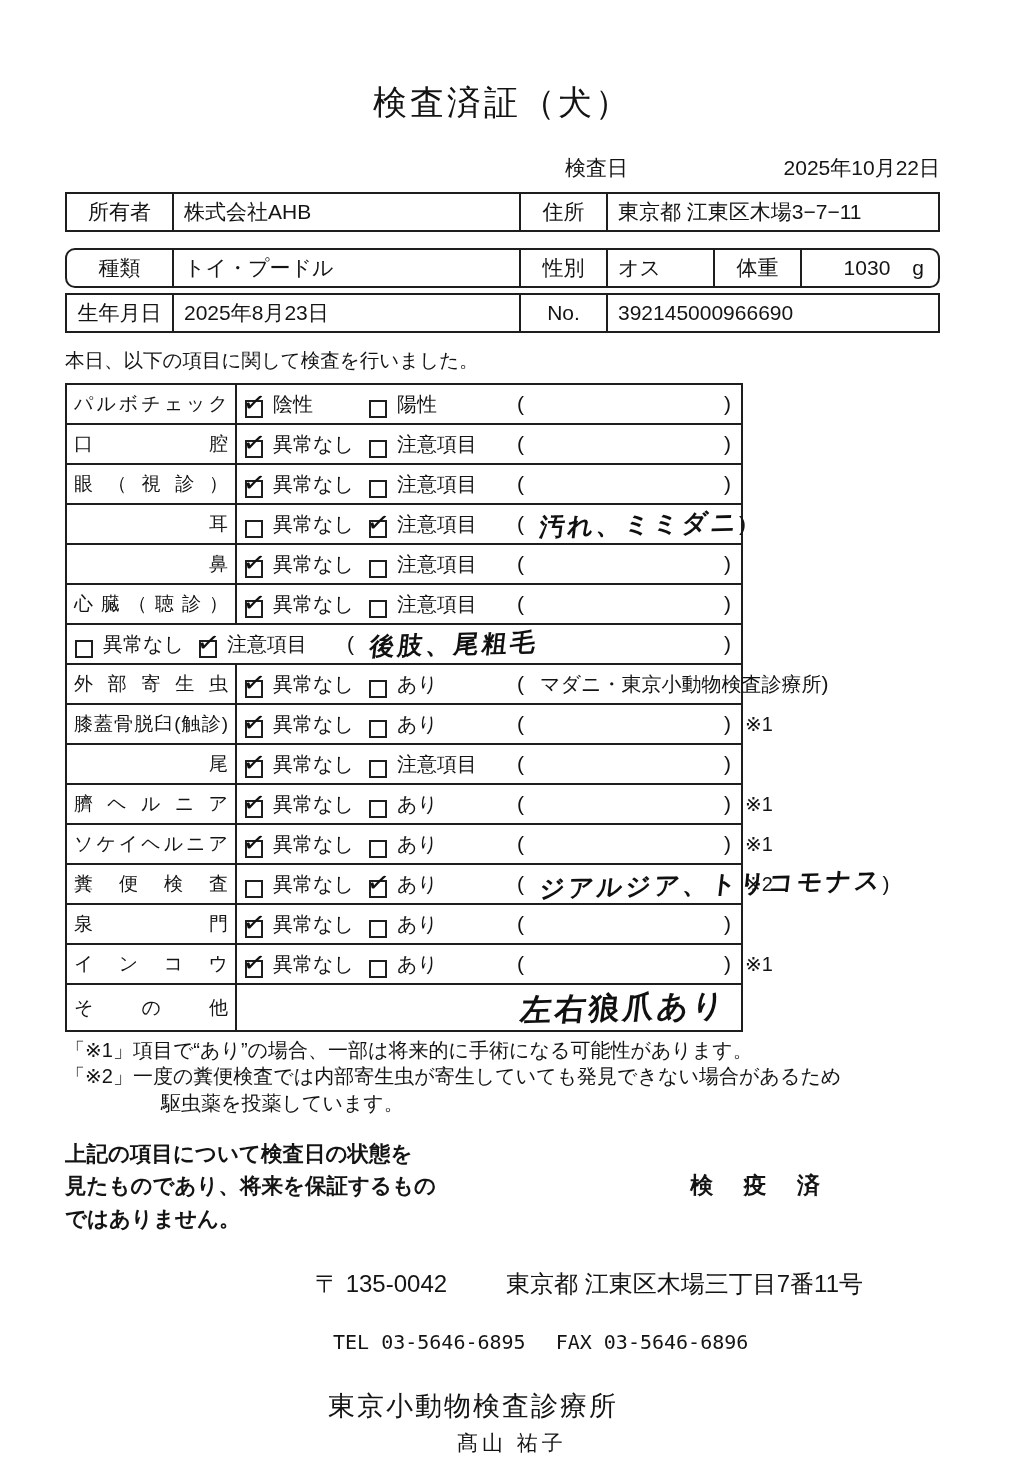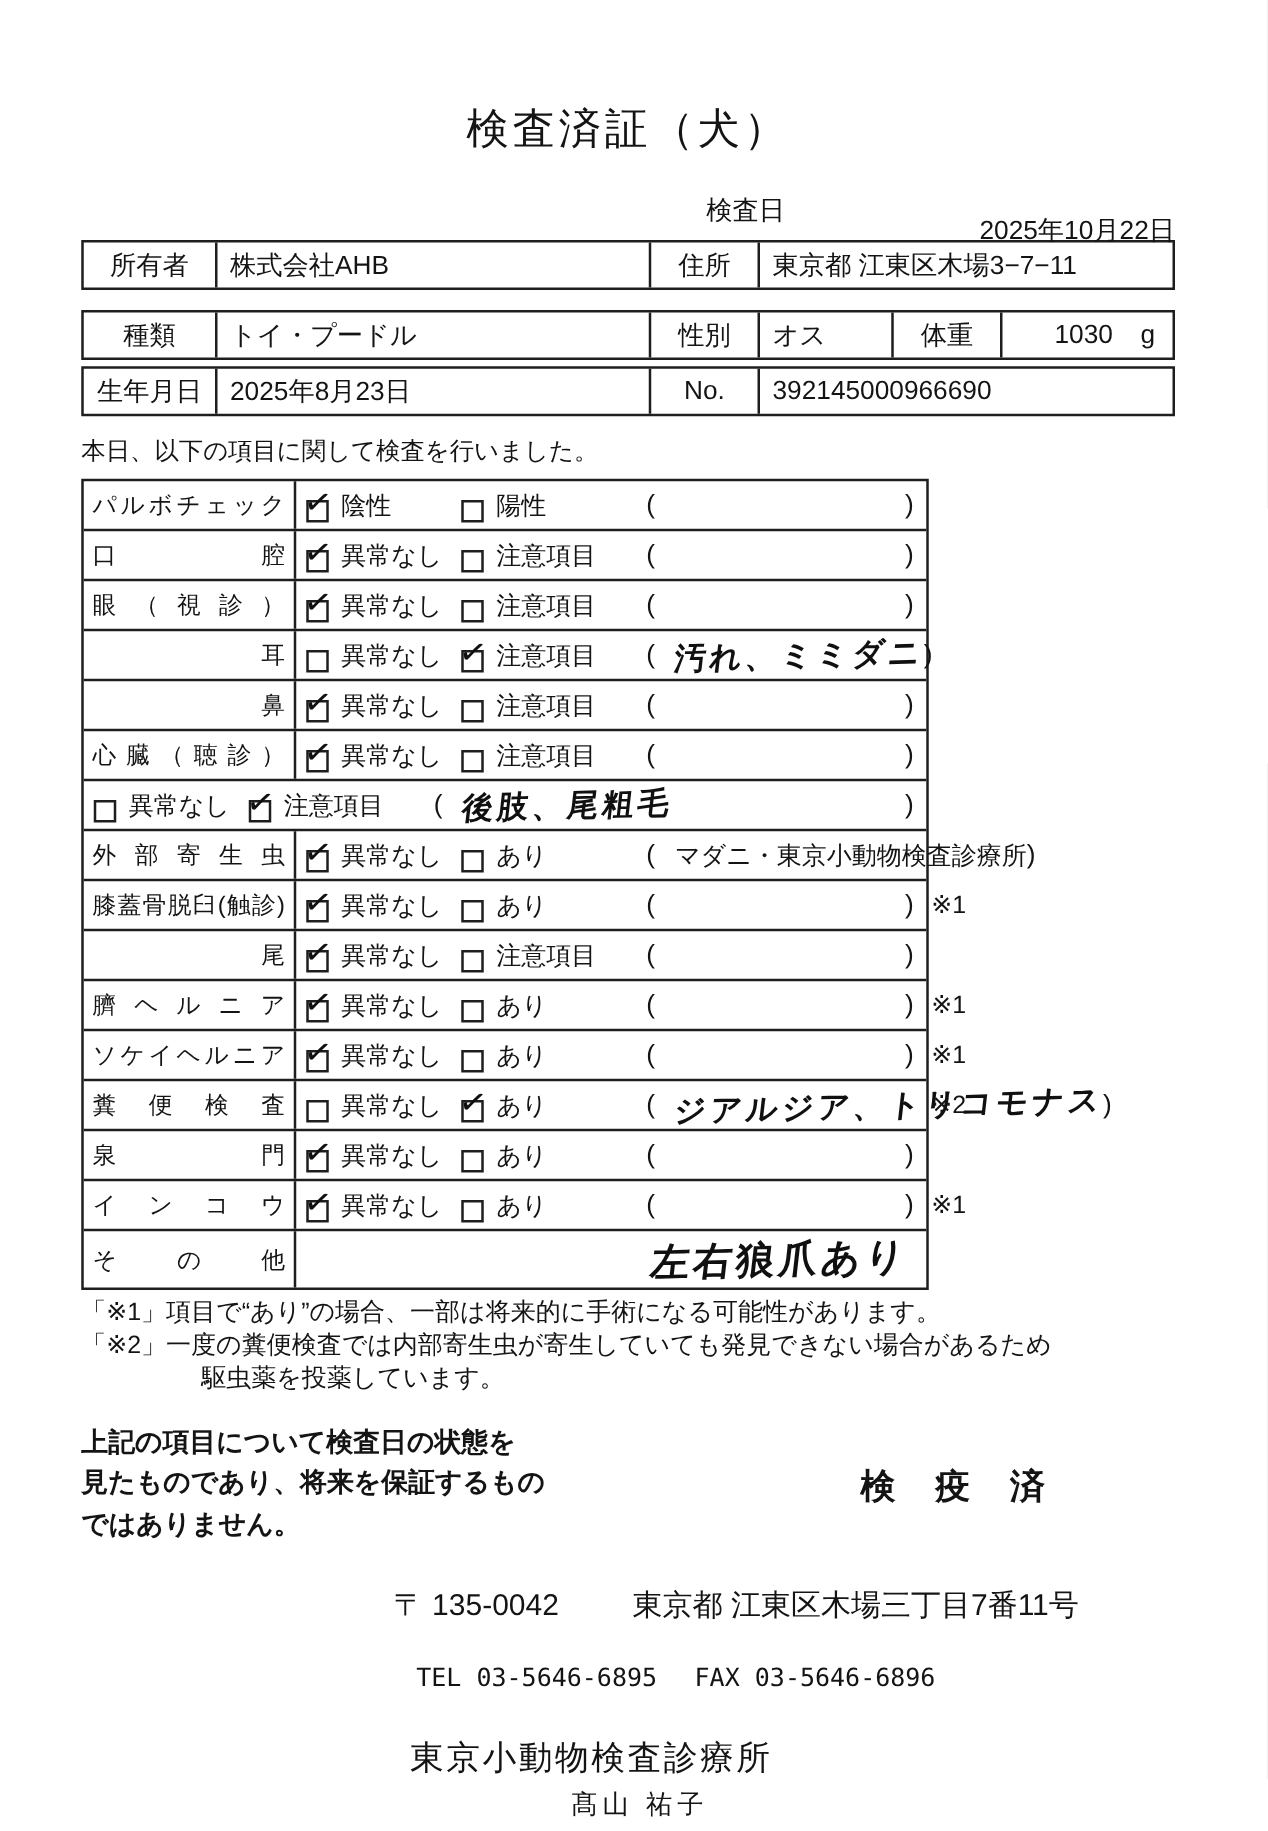--- a/index.html
+++ b/index.html
@@ -5,25 +5,25 @@
   html,body{margin:0;padding:0;background:#e8e8e8;}
   .page{
     width:1014px;height:1465px;background:#ffffff;position:relative;
     font-family:"Liberation Sans","DejaVu Sans",sans-serif;color:#141414;
     margin:0 auto;overflow:hidden;
   }
   .content{position:absolute;left:65px;top:0;width:875px;}
   .doc-title{margin-top:80px;text-align:center;font-size:34px;font-weight:500;letter-spacing:3px;}
   .header-date{position:relative;height:30px;margin-top:28px;font-size:21px;}
   .header-date .hd-label{position:absolute;left:500px;top:0;}
-  .header-date .hd-value{position:absolute;right:0;top:16px;}
+  .header-date .hd-value{position:absolute;right:0;top:0;}
 
   .info-row{display:flex;border:2px solid #1e1e1e;height:36px;align-items:stretch;font-size:21px;background:#fff;}
   .info-row.mt16{margin-top:8px;}
-  .info-row.mt6{margin-top:16px;}
+  .info-row.mt6{margin-top:16px;border-radius:10px;}
   .info-row.mt4{margin-top:5px;}
   .cell{display:flex;align-items:center;}
   .cell.lab{justify-content:center;border-right:2px solid #1e1e1e;}
   .cell.lab + .cell{border-right:0;}
   .cell.lab.inner{border-left:2px solid #1e1e1e;}
   .w105{width:105px;flex:none;}
   .w335{width:335px;flex:none;}
   .w85{width:85px;flex:none;}
   .w95{width:95px;flex:none;}
   .cell.val{padding-left:10px;}
@@ -49,21 +49,21 @@
   .handwritten{font-size:25px;font-weight:700;transform:skewX(-8deg) rotate(-1.5deg);letter-spacing:3px;color:#101010;}
   .mark{position:absolute;right:-48px;top:50%;transform:translateY(-50%);font-size:20px;width:44px;text-align:left;}
   .exam-row.other-row{height:45px;}
   .other-row .note-text{font-size:31px;padding-left:4px;}
 
   .footnotes{margin-top:5px;font-size:20px;line-height:1.32;}
   .footnotes .fn-indent{padding-left:96px;}
 
   .disclaimer-wrap{position:relative;margin-top:22px;height:120px;}
   .disclaimer{font-size:21.5px;font-weight:600;line-height:1.5;}
-  .stamp{position:absolute;right:92px;top:32px;font-size:28px;letter-spacing:12px;font-weight:600;}
+  .stamp{position:absolute;right:108px;top:32px;font-size:23px;letter-spacing:12px;font-weight:600;}
 
   .addr-line{margin-top:10px;padding-left:250px;font-size:24px;display:flex;gap:59px;white-space:nowrap;}
   .tel-line{margin-top:30px;padding-left:268px;font-size:20px;font-family:"DejaVu Sans Mono","Liberation Mono",monospace;display:flex;gap:30px;white-space:nowrap;}
   .clinic{margin-top:34px;padding-left:263px;font-size:27px;letter-spacing:2px;}
   .person{margin-top:5px;padding-left:392px;font-size:21px;letter-spacing:4px;}
 </style>
 </head>
 <body>
 
 <div class="page">

